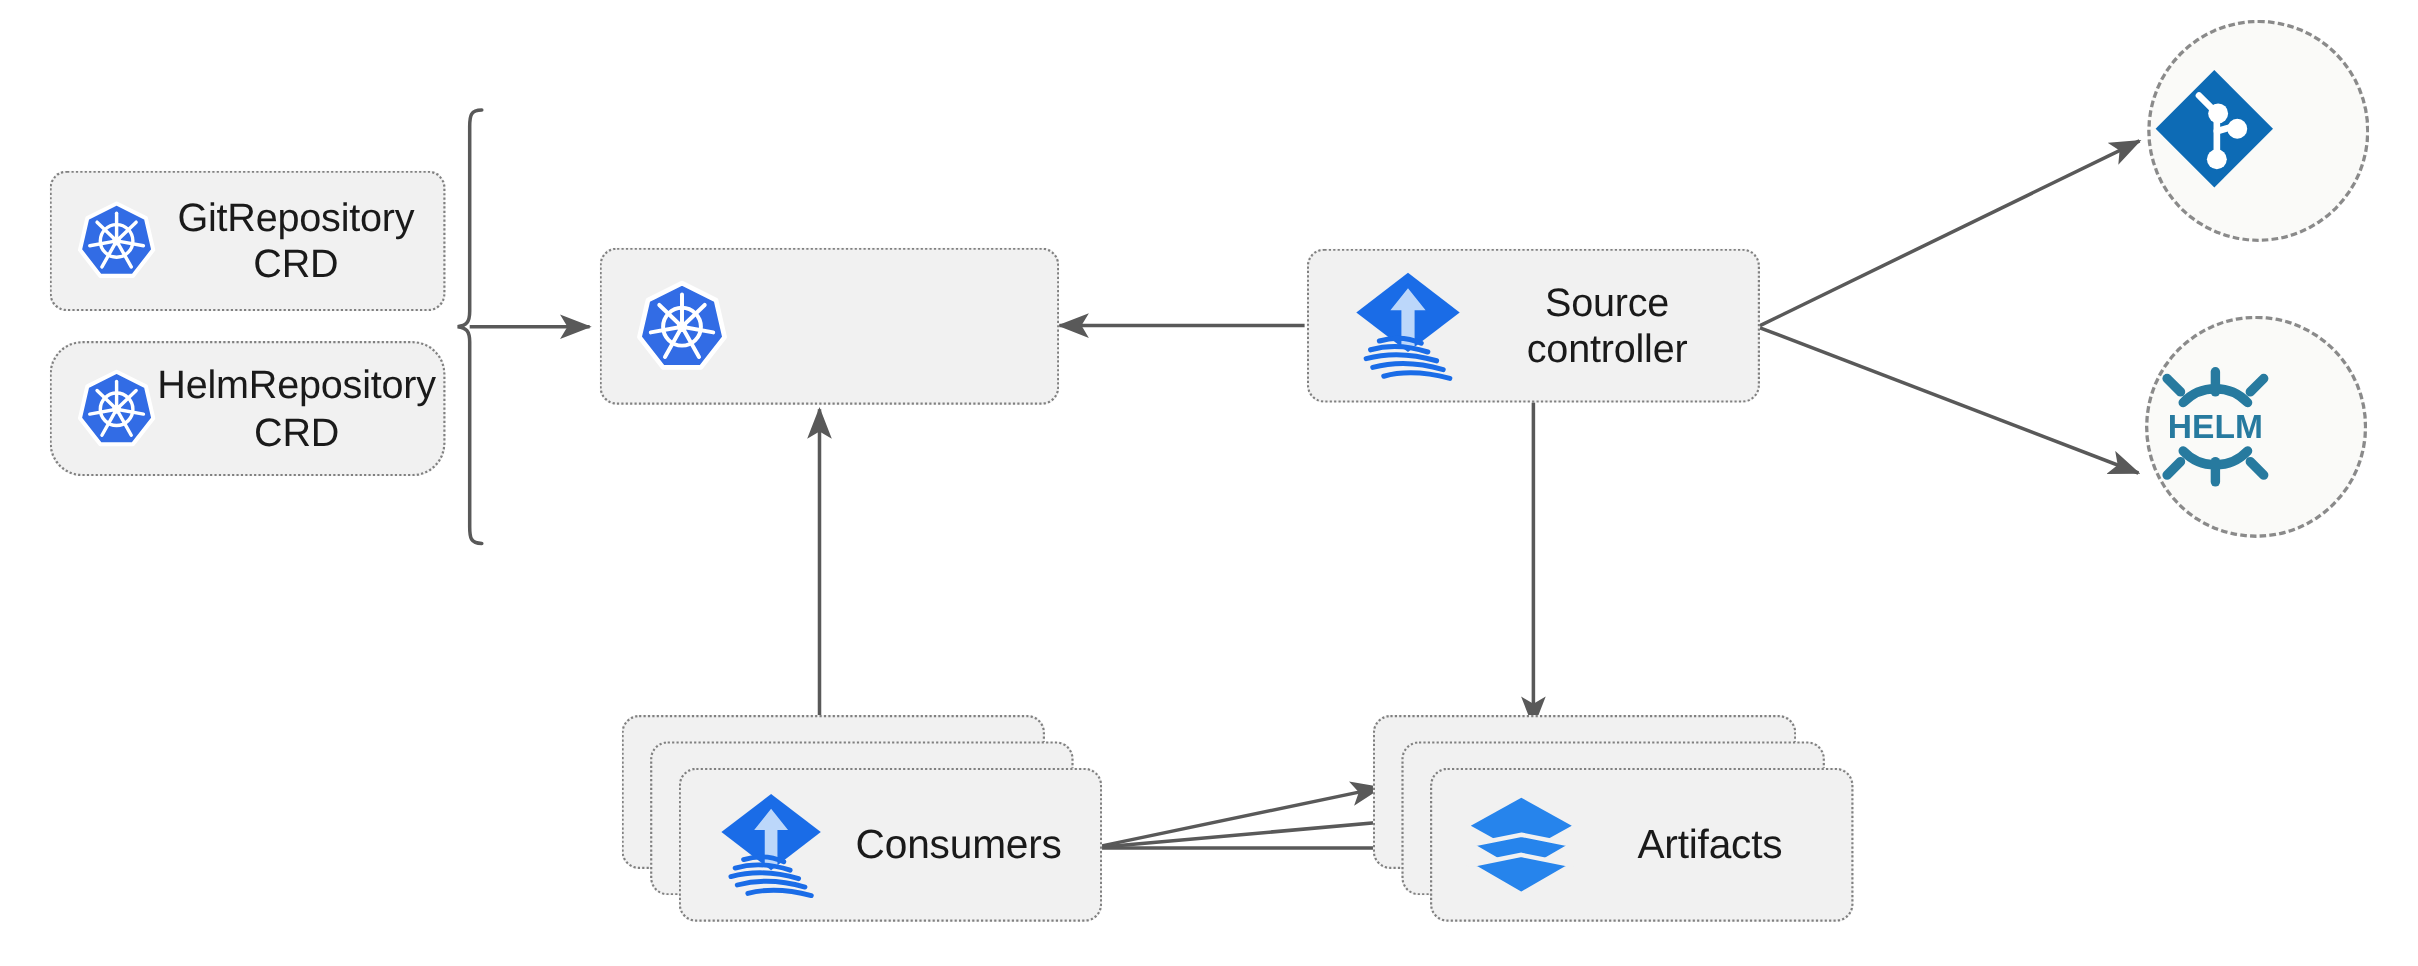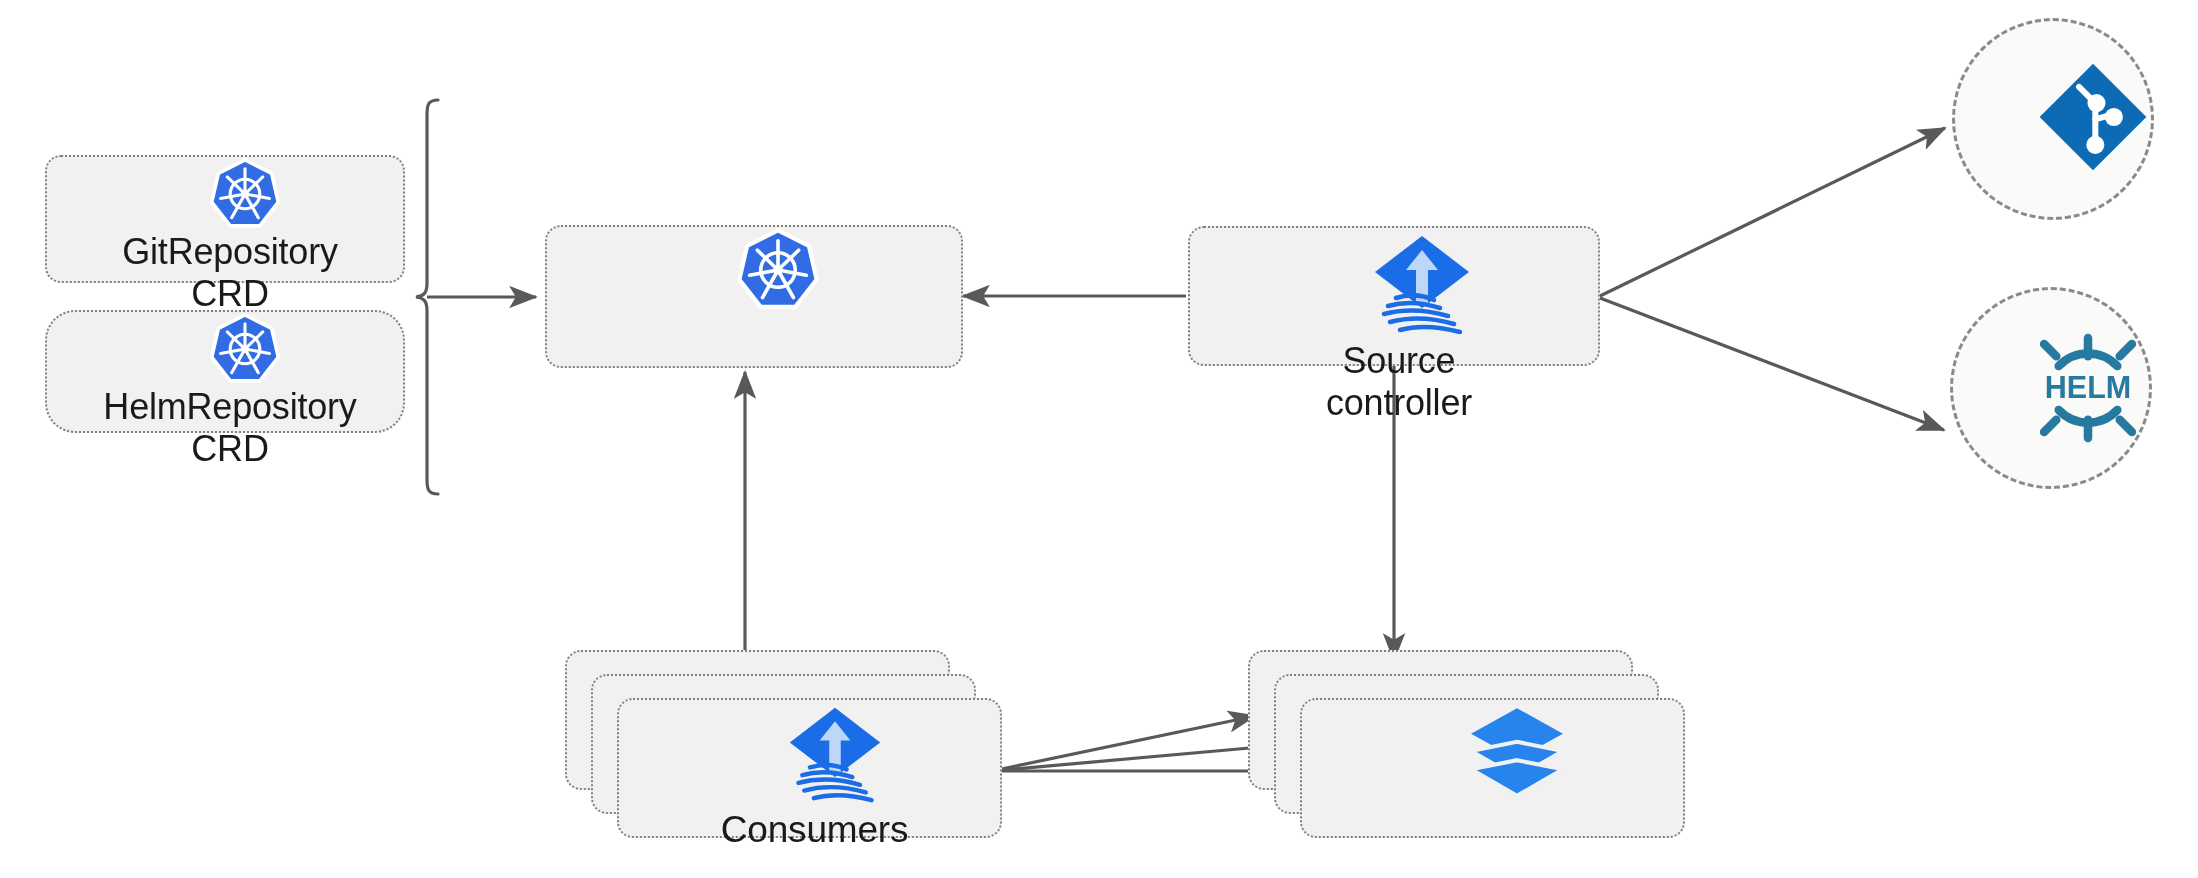--- a/index.html
+++ b/index.html
@@ -27,24 +27,23 @@
   }
 
   
   .node {
     position: absolute;
     box-sizing: border-box;
     background: #f1f1f1;
     border: 2.5px dotted #808080;
     border-radius: 16px;
     display: flex;
-    flex-direction: column;
+    flex-direction: row;
     align-items: center;
     justify-content: flex-start;
-    padding-left: 18px;
   }
   .node.stack-back {
     background: #f1f1f1;
   }
   .node-icon {
     flex: 0 0 auto;
     display: flex;
     align-items: center;
     justify-content: center;
   }
@@ -64,21 +63,21 @@
 
   
   .circle-node {
     position: absolute;
     box-sizing: border-box;
     border: 3px dashed #8a8a8a;
     border-radius: 50%;
     background: #fafaf8;
     display: flex;
     align-items: center;
-    justify-content: flex-end;
+    justify-content: flex-start;
   }
 </style>
 </head>
 <body>
 
 <div id="canvas">
 
   <svg id="edges" viewBox="0 0 2198 878" xmlns="http://www.w3.org/2000/svg">
     <defs>
       <marker id="arrowhead" markerWidth="9" markerHeight="7" refX="8.4" refY="3.5" orient="auto" markerUnits="strokeWidth">
@@ -248,15 +247,16 @@
   <div class="node stack-back" style="left:1248px; top:650px; width:385px; height:140px;"></div>
   <div class="node stack-back" style="left:1274px; top:674px; width:385px; height:140px;"></div>
   <div class="node" style="left:1300px; top:698px; width:385px; height:140px;">
     <span class="node-icon" style="margin-left:30px;">
       <svg width="102" height="102" viewBox="0 0 100 100" xmlns="http://www.w3.org/2000/svg">
         <polygon points="50,8 95,33 50,58 5,33" fill="#2684ec"></polygon>
         <polygon points="50,41 95,50 50,76 5,50" fill="#2684ec" stroke="#f1f1f1" stroke-width="4"></polygon>
         <polygon points="50,59 95,68 50,94 5,68" fill="#2684ec" stroke="#f1f1f1" stroke-width="4"></polygon>
       </svg>
     </span>
+    <span class="node-label">Artifacts</span>
   </div>
 
 </div>
 
 </body></html>

